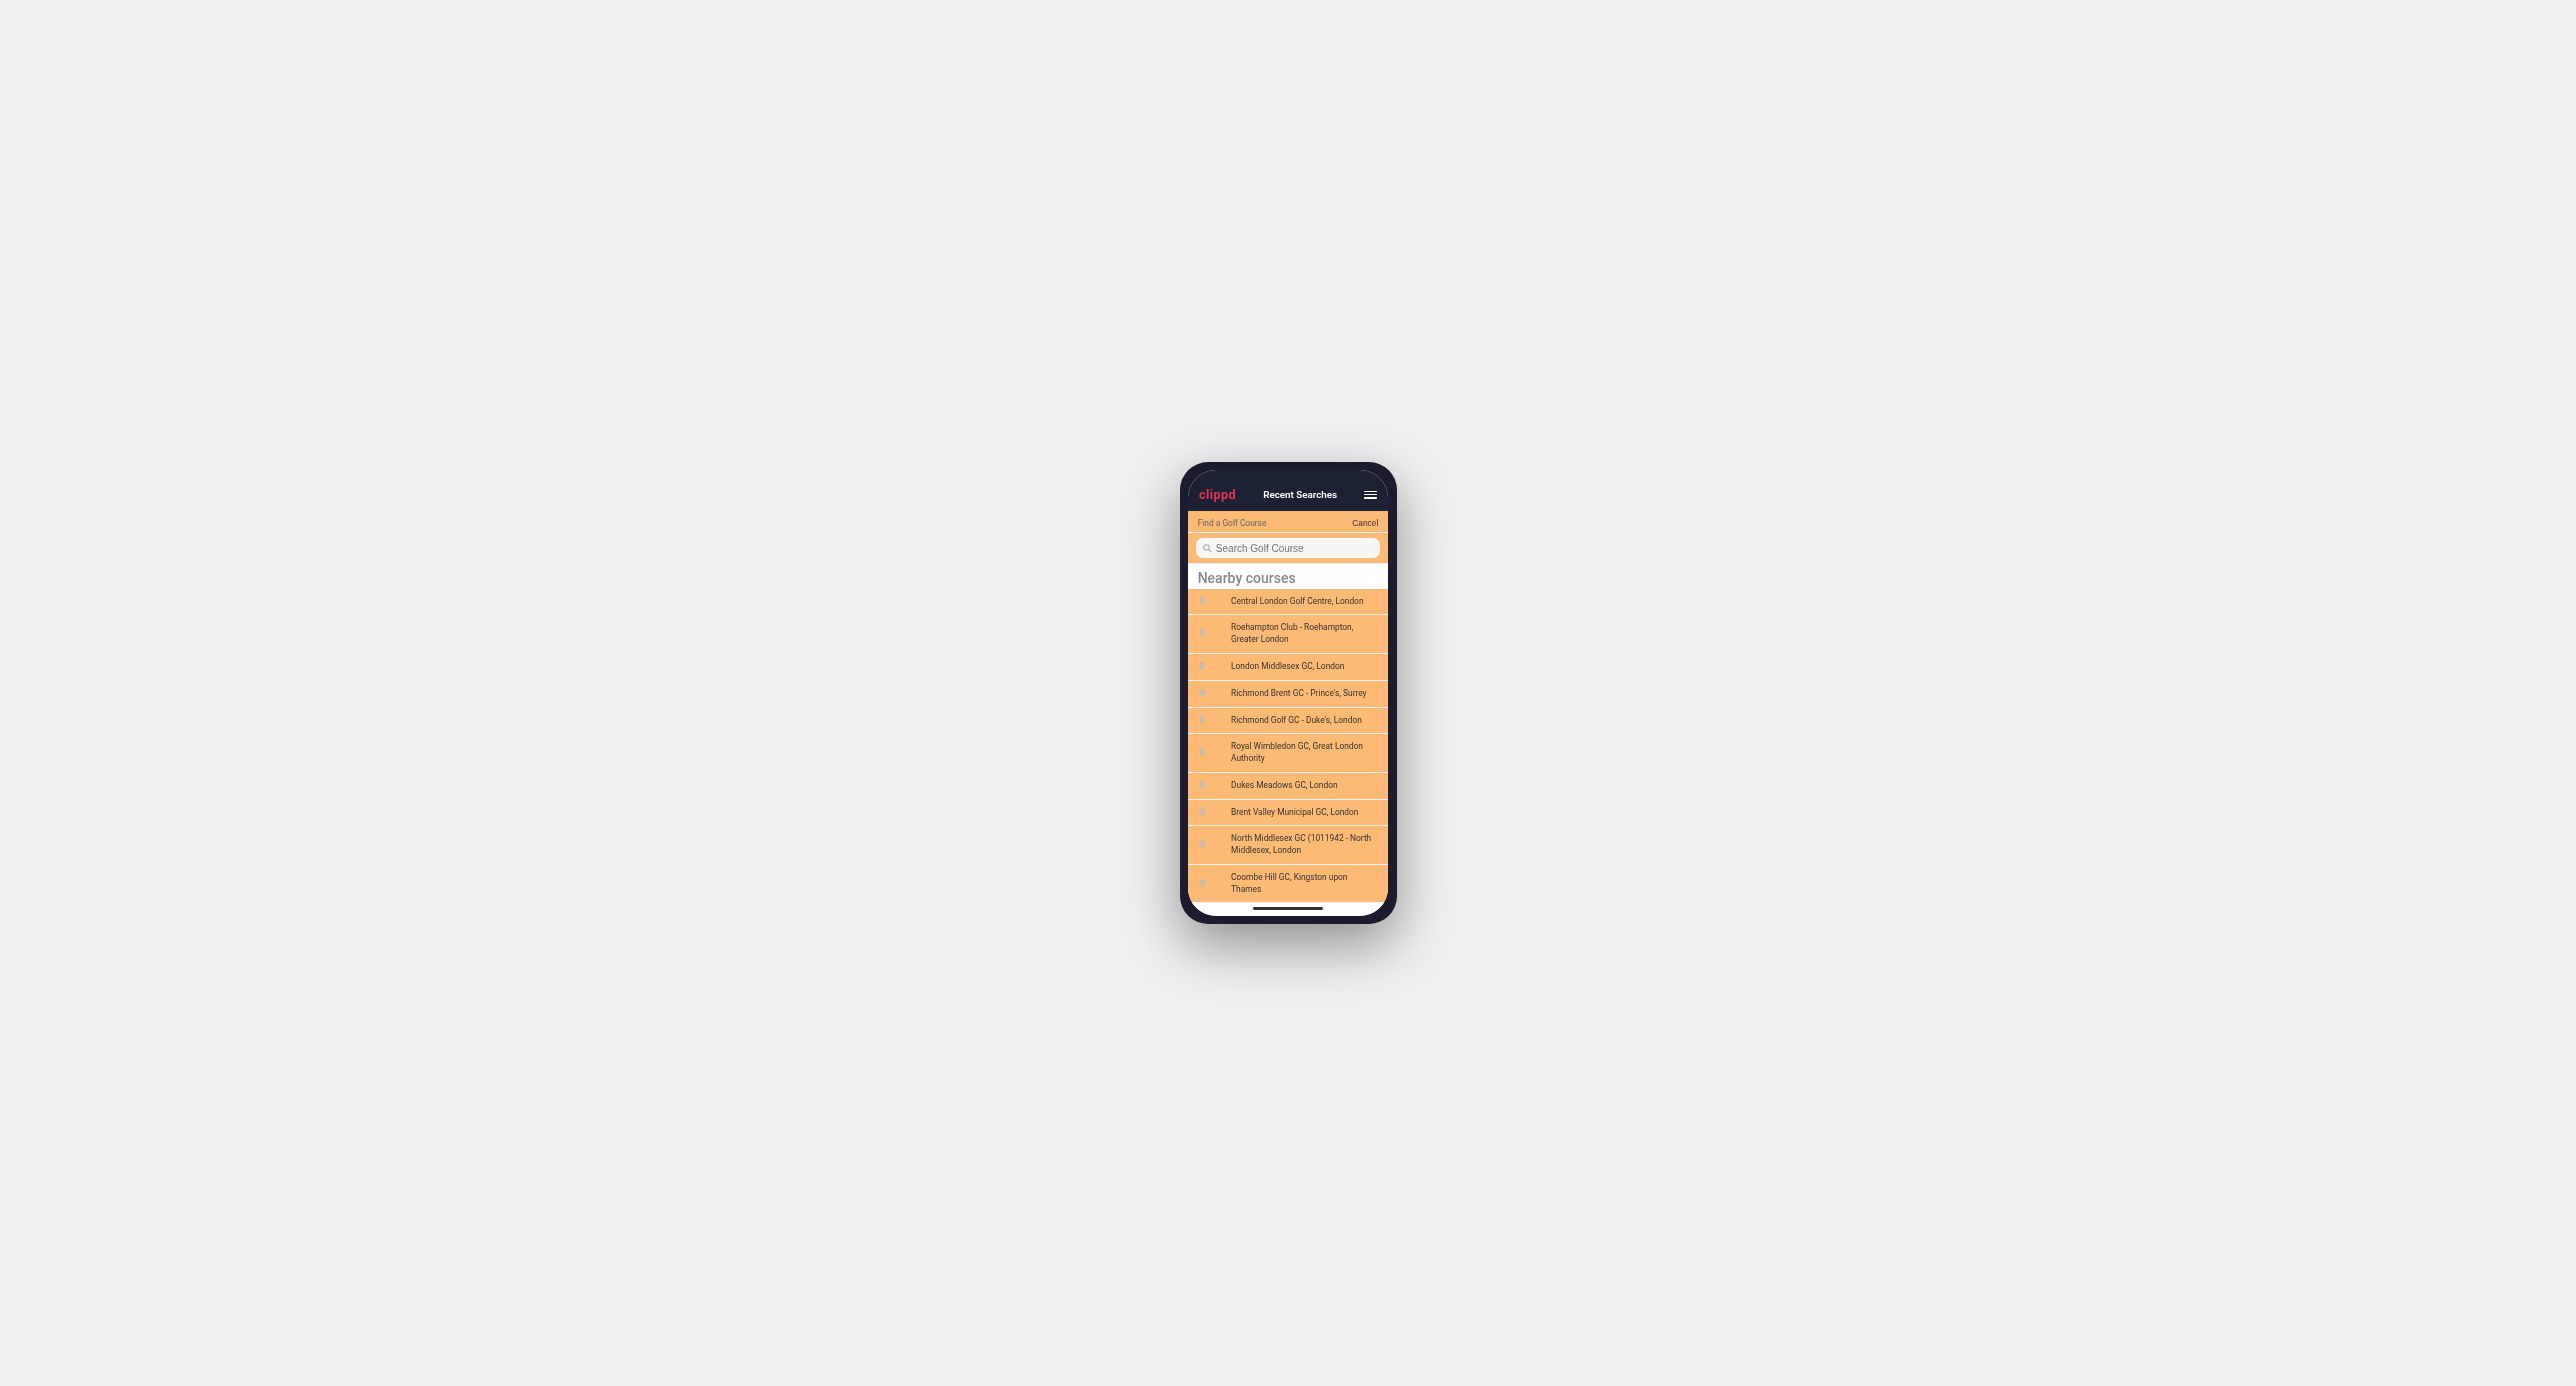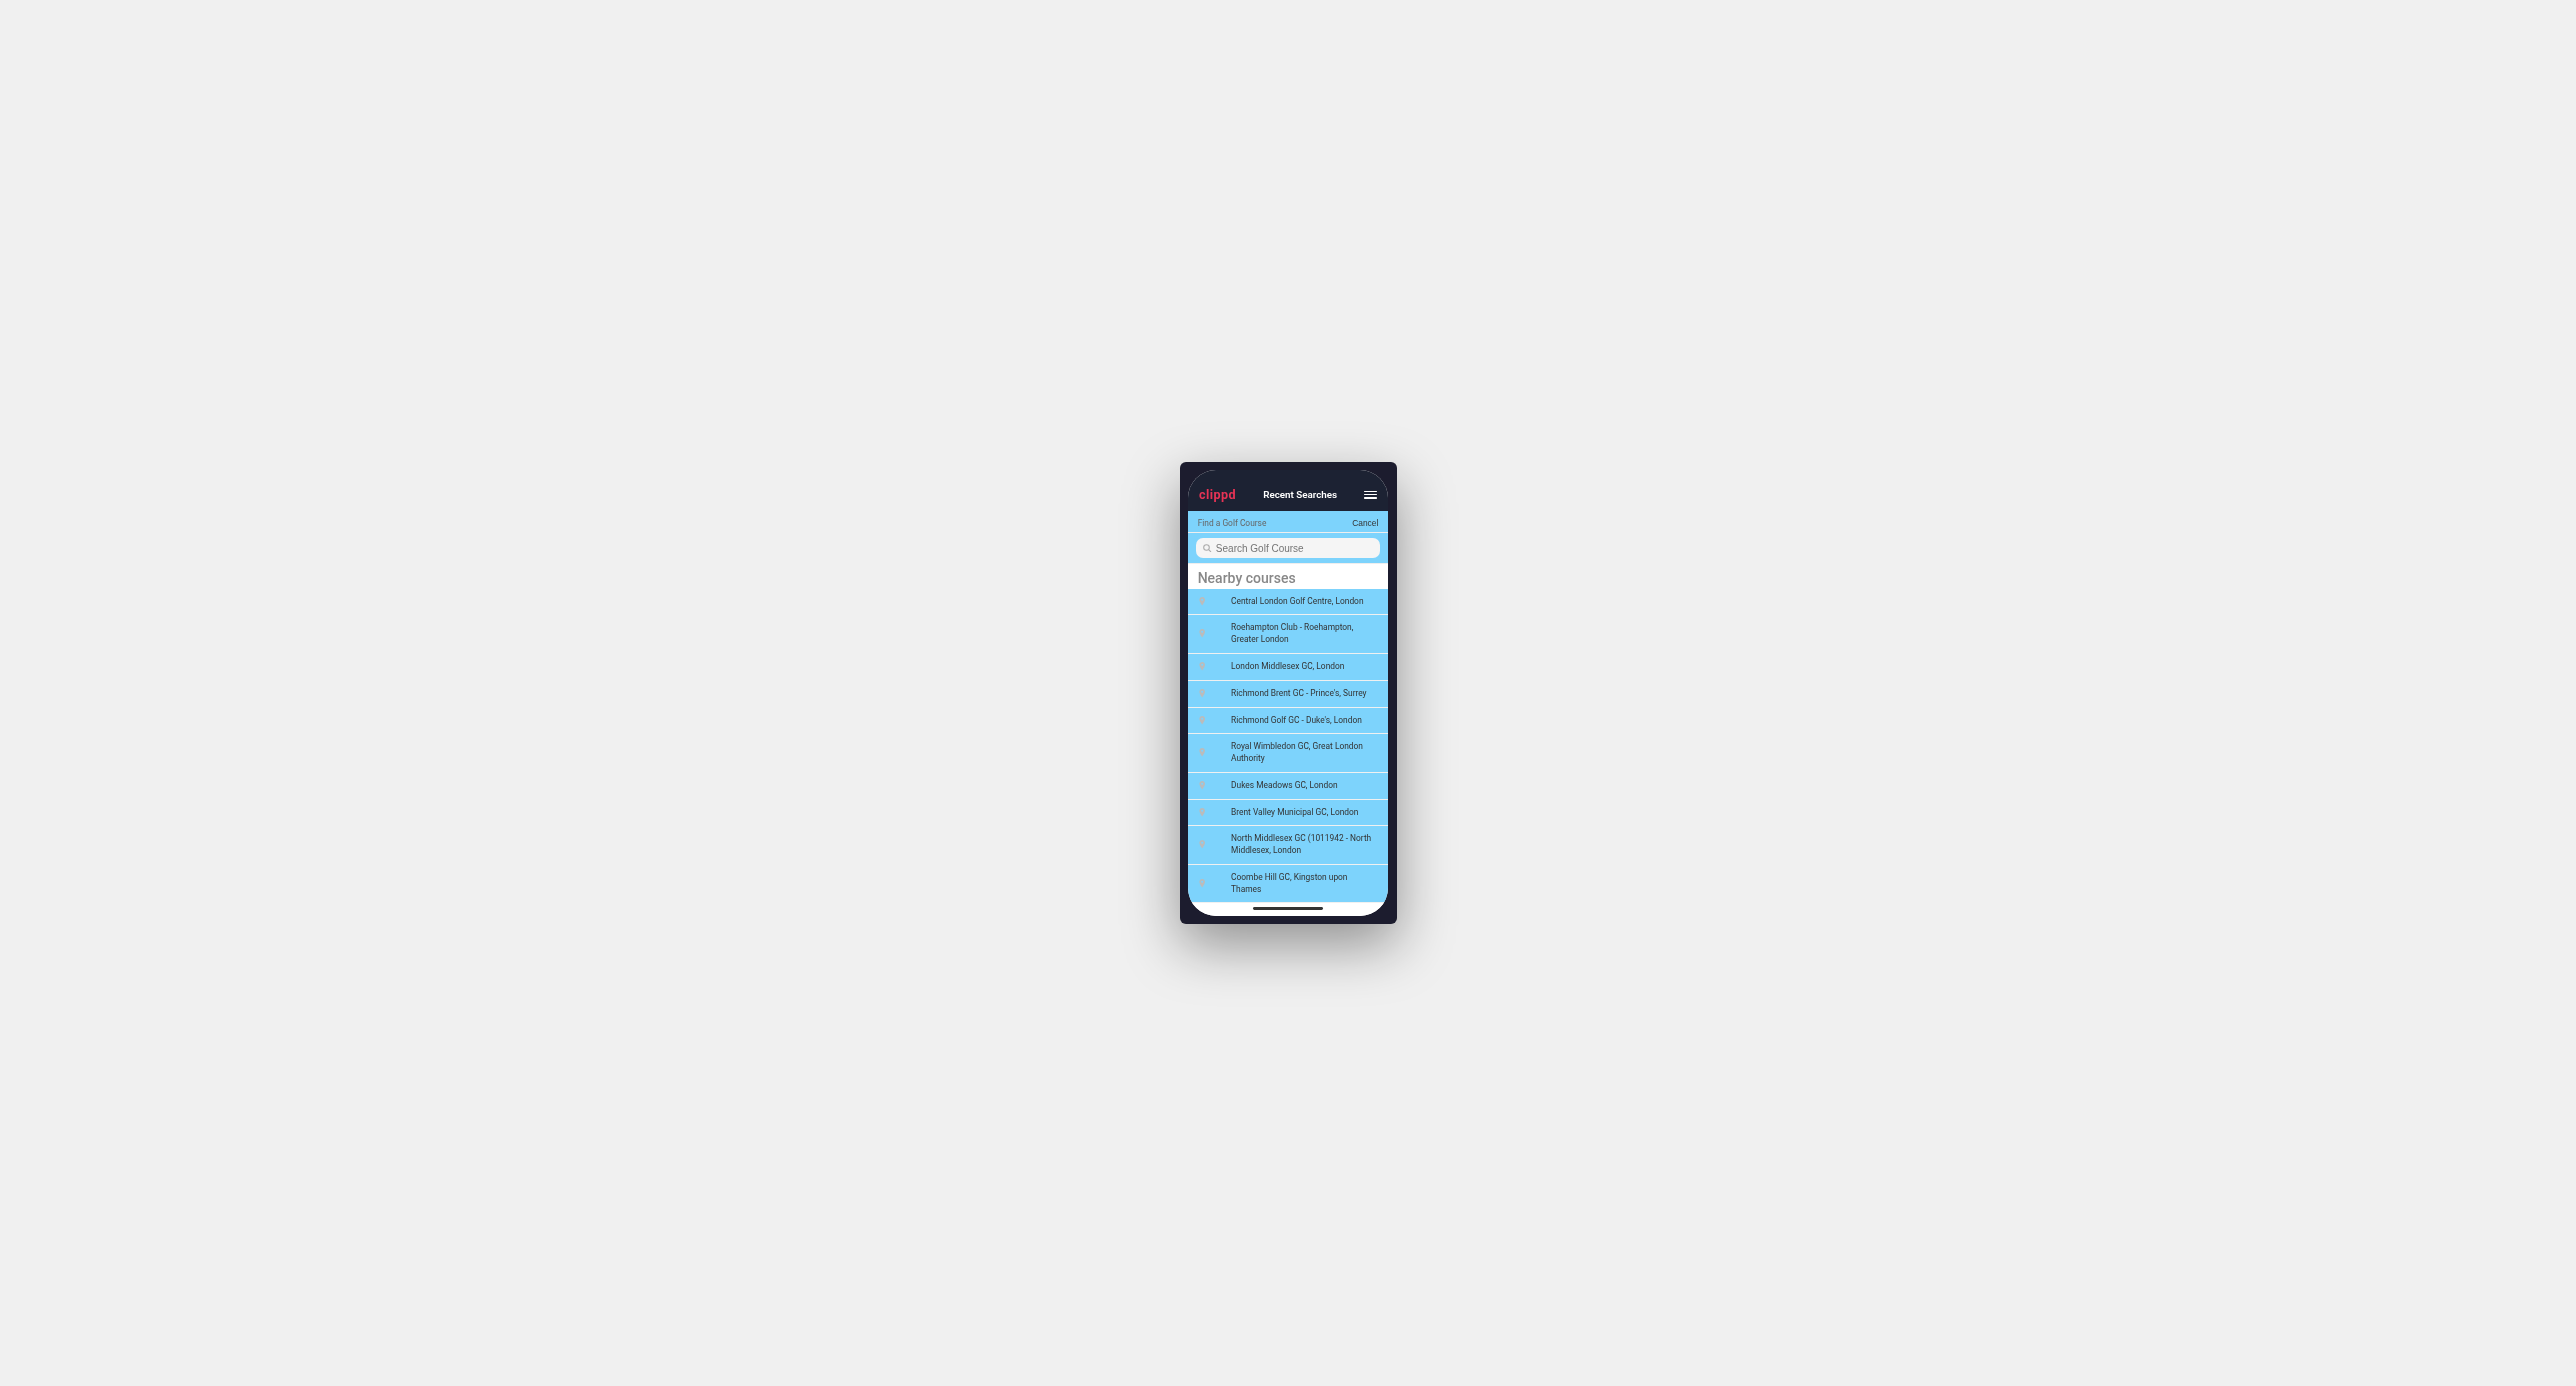--- a/index.html
+++ b/index.html
@@ -14,21 +14,21 @@
       justify-content: center;
       align-items: center;
       min-height: 100vh;
       font-family: -apple-system, BlinkMacSystemFont, 'Segoe UI', Roboto, sans-serif;
     }
 
     .phone-container {
       width: 217px;
       height: 462px;
       background: #1c1c2e;
-      border-radius: 6px;
+      border-radius: 28px;
       padding: 8.4px;
       box-shadow: 0 21px 56px rgba(0,0,0,0.4);
       position: relative;
     }
 
     .phone-screen {
       width: 100%;
       height: 100%;
       background: #fff;
       border-radius: 28px;
@@ -76,21 +76,21 @@
       display: block;
       width: 12.6px;
       height: 1.4px;
       background: #fff;
       border-radius: 0.7px;
     }
 
     .content-area {
       flex: 1;
       overflow-y: auto;
-      background: #7dd3fc;
+      background: #fdba74;
     }
 
     .search-header {
       display: flex;
       align-items: center;
       justify-content: space-between;
       padding: 7px 9.8px 4.2px;
       border-bottom: 0.7px solid #eee;
     }
 

